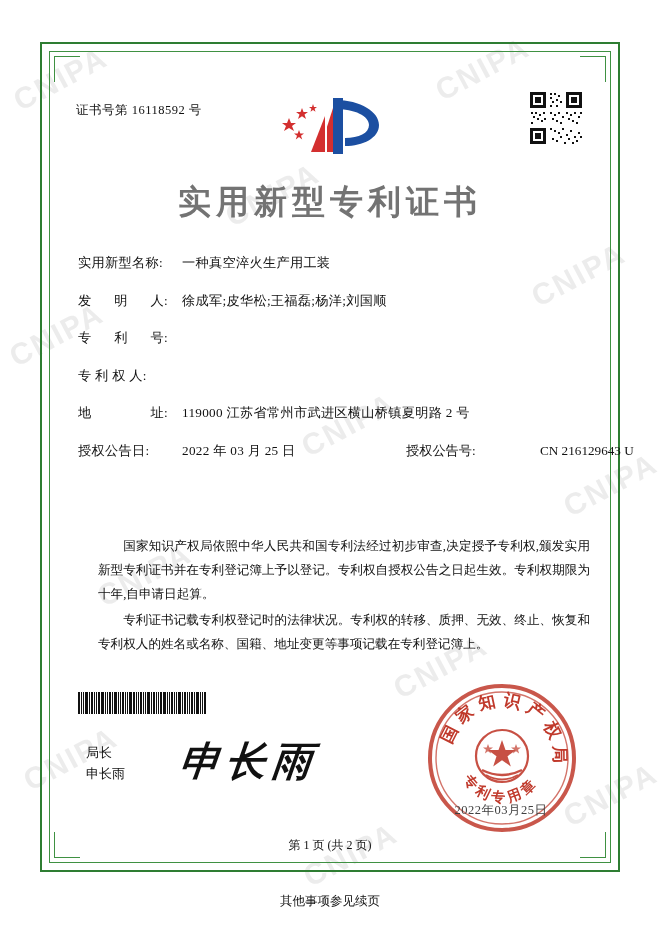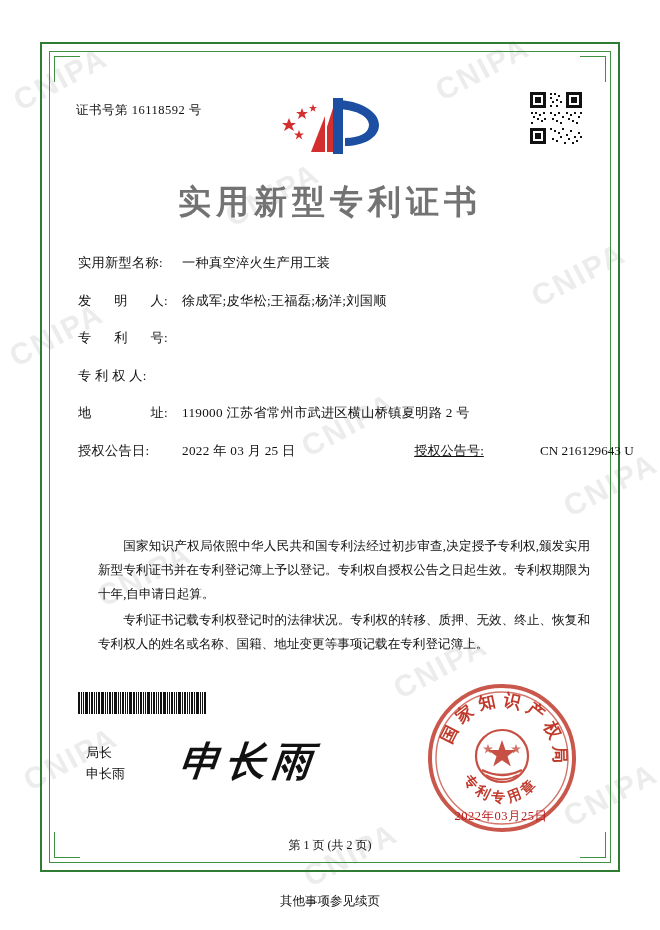--- a/index.html
+++ b/index.html
@@ -137,22 +137,21 @@
     padding-right: 14px;
     box-sizing: border-box;
   }
   .row .val {
     flex: 1 1 auto;
     letter-spacing: 0.3px;
   }
   .row .lab2 {
     width: 86px;
     flex: 0 0 86px;
-    text-align: center;
-    text-decoration: underline;
+    text-align: left;
   }
   .row .val2 {
     flex: 0 0 auto;
     margin-left: 48px;
   }
   .row.split .val { flex: 0 0 224px; }
 
   
   .paras {
     position: absolute;
@@ -217,23 +216,22 @@
     height: 152px;
   }
   .seal svg { display: block; }
   .seal-date {
     position: absolute;
     right: 44px;
     top: 760px;
     width: 150px;
     text-align: center;
     font-size: 12.5px;
-    color: #b91c1c;
+    color: #404040;
     letter-spacing: 0.5px;
-    margin-top: 6px;
   }
 
   
   .page-no {
     position: absolute;
     left: 0;
     right: 0;
     bottom: 18px;
     text-align: center;
     font-size: 12px;

